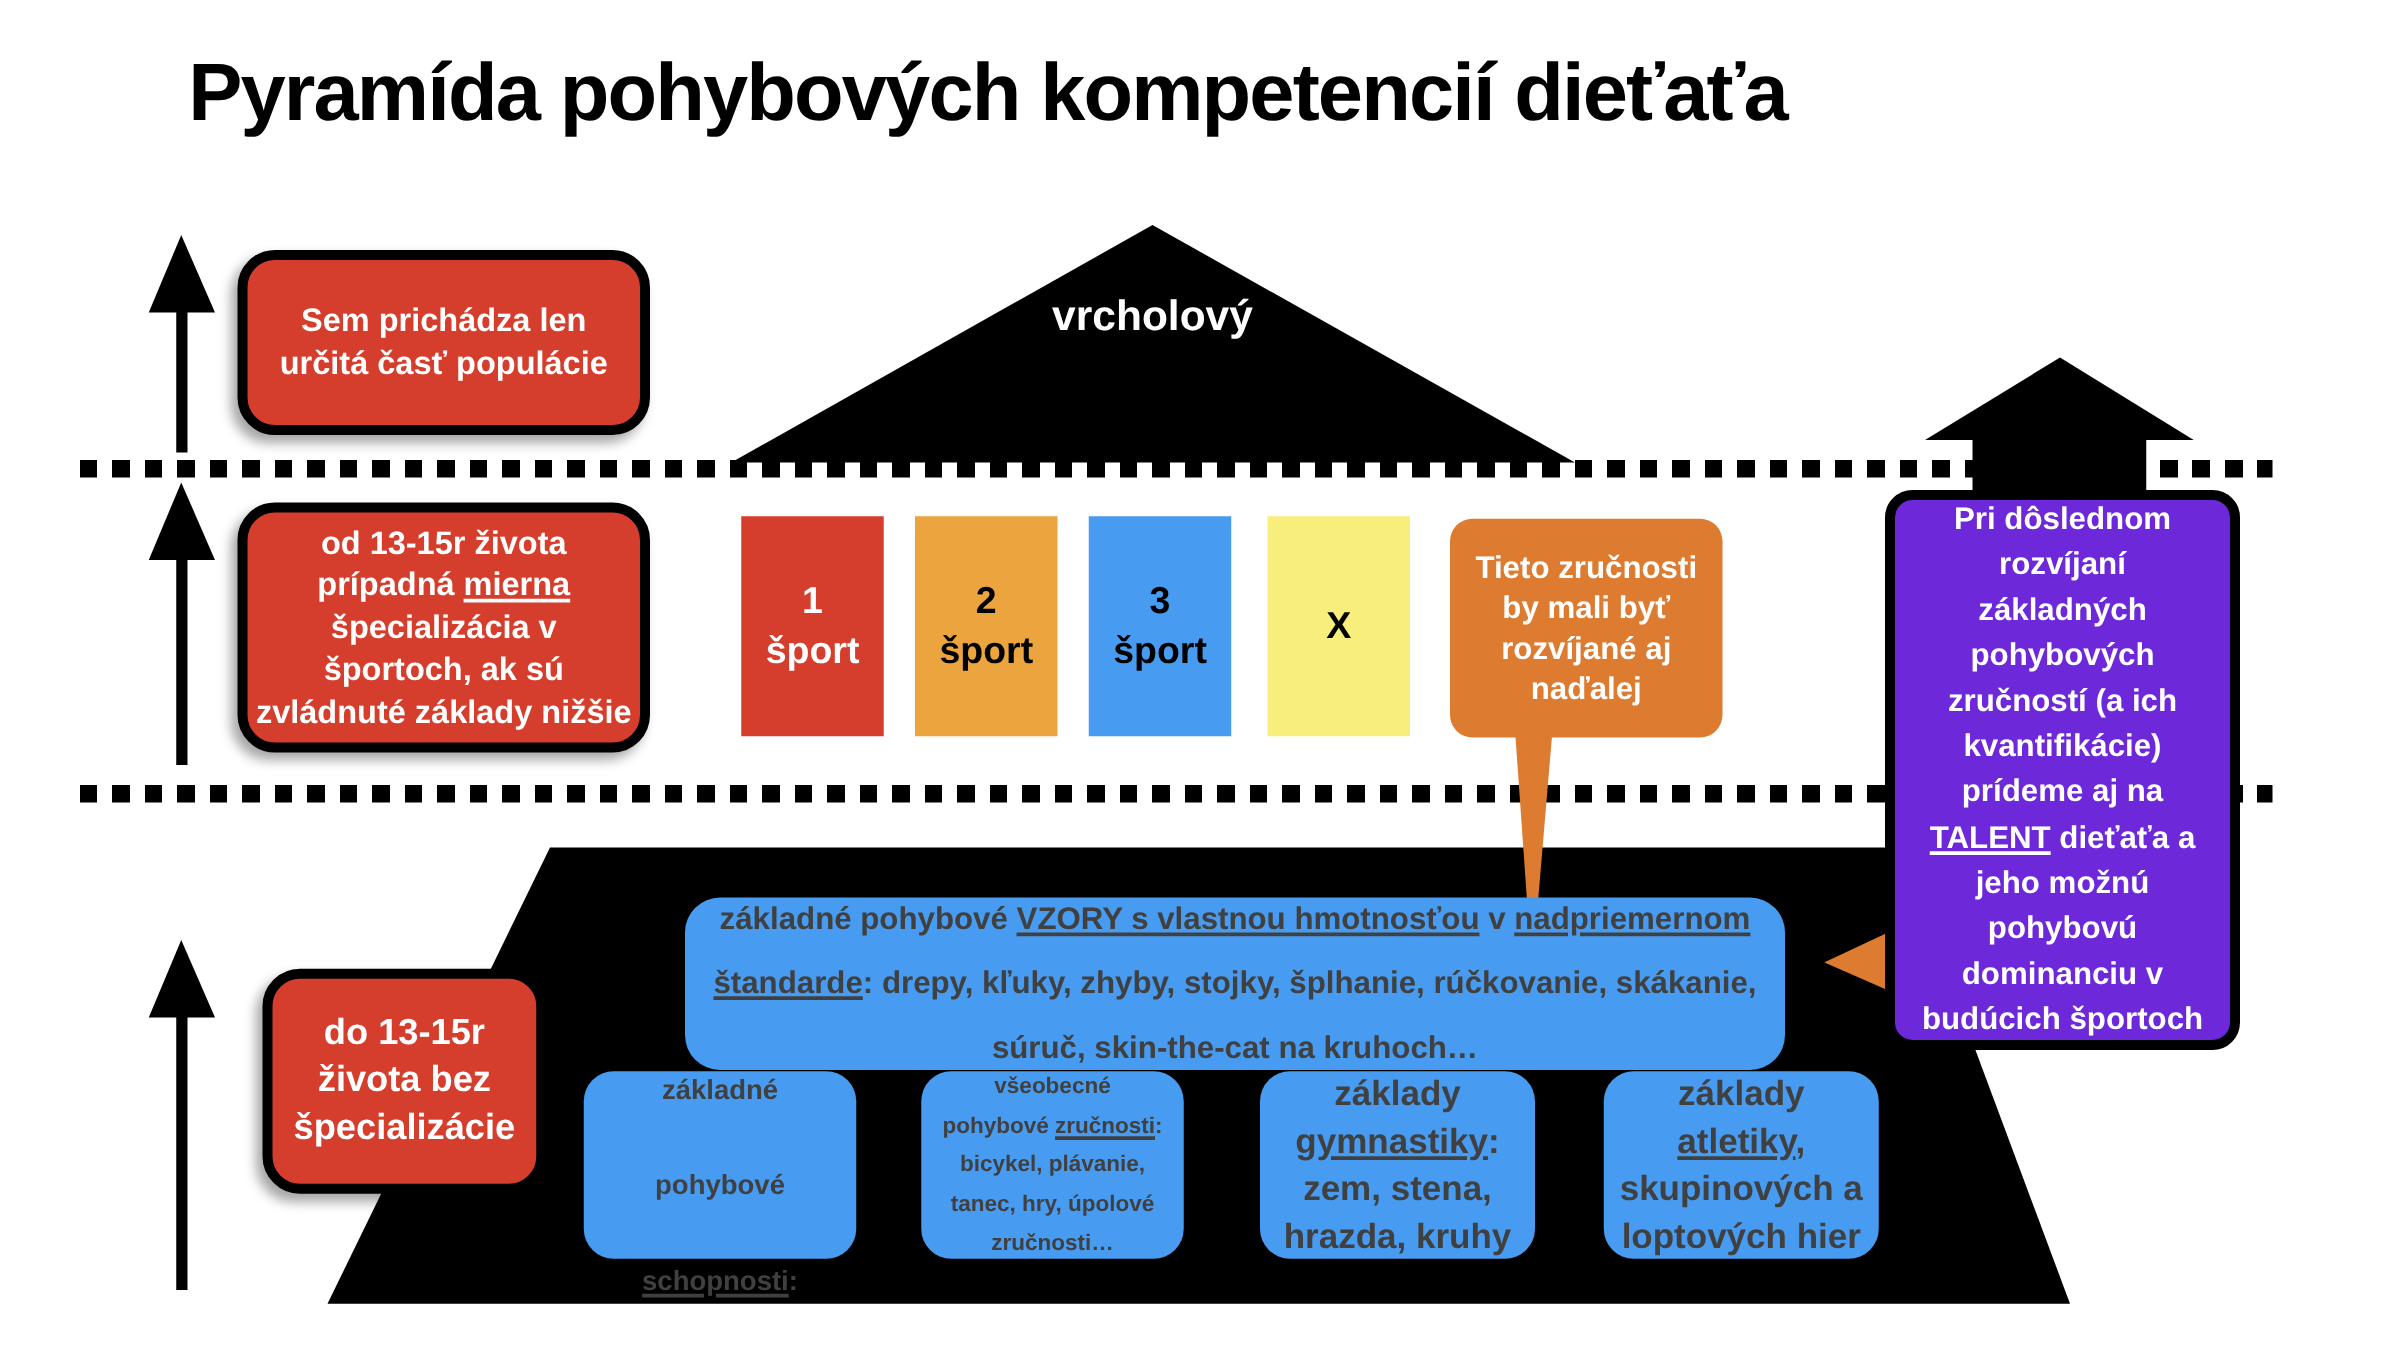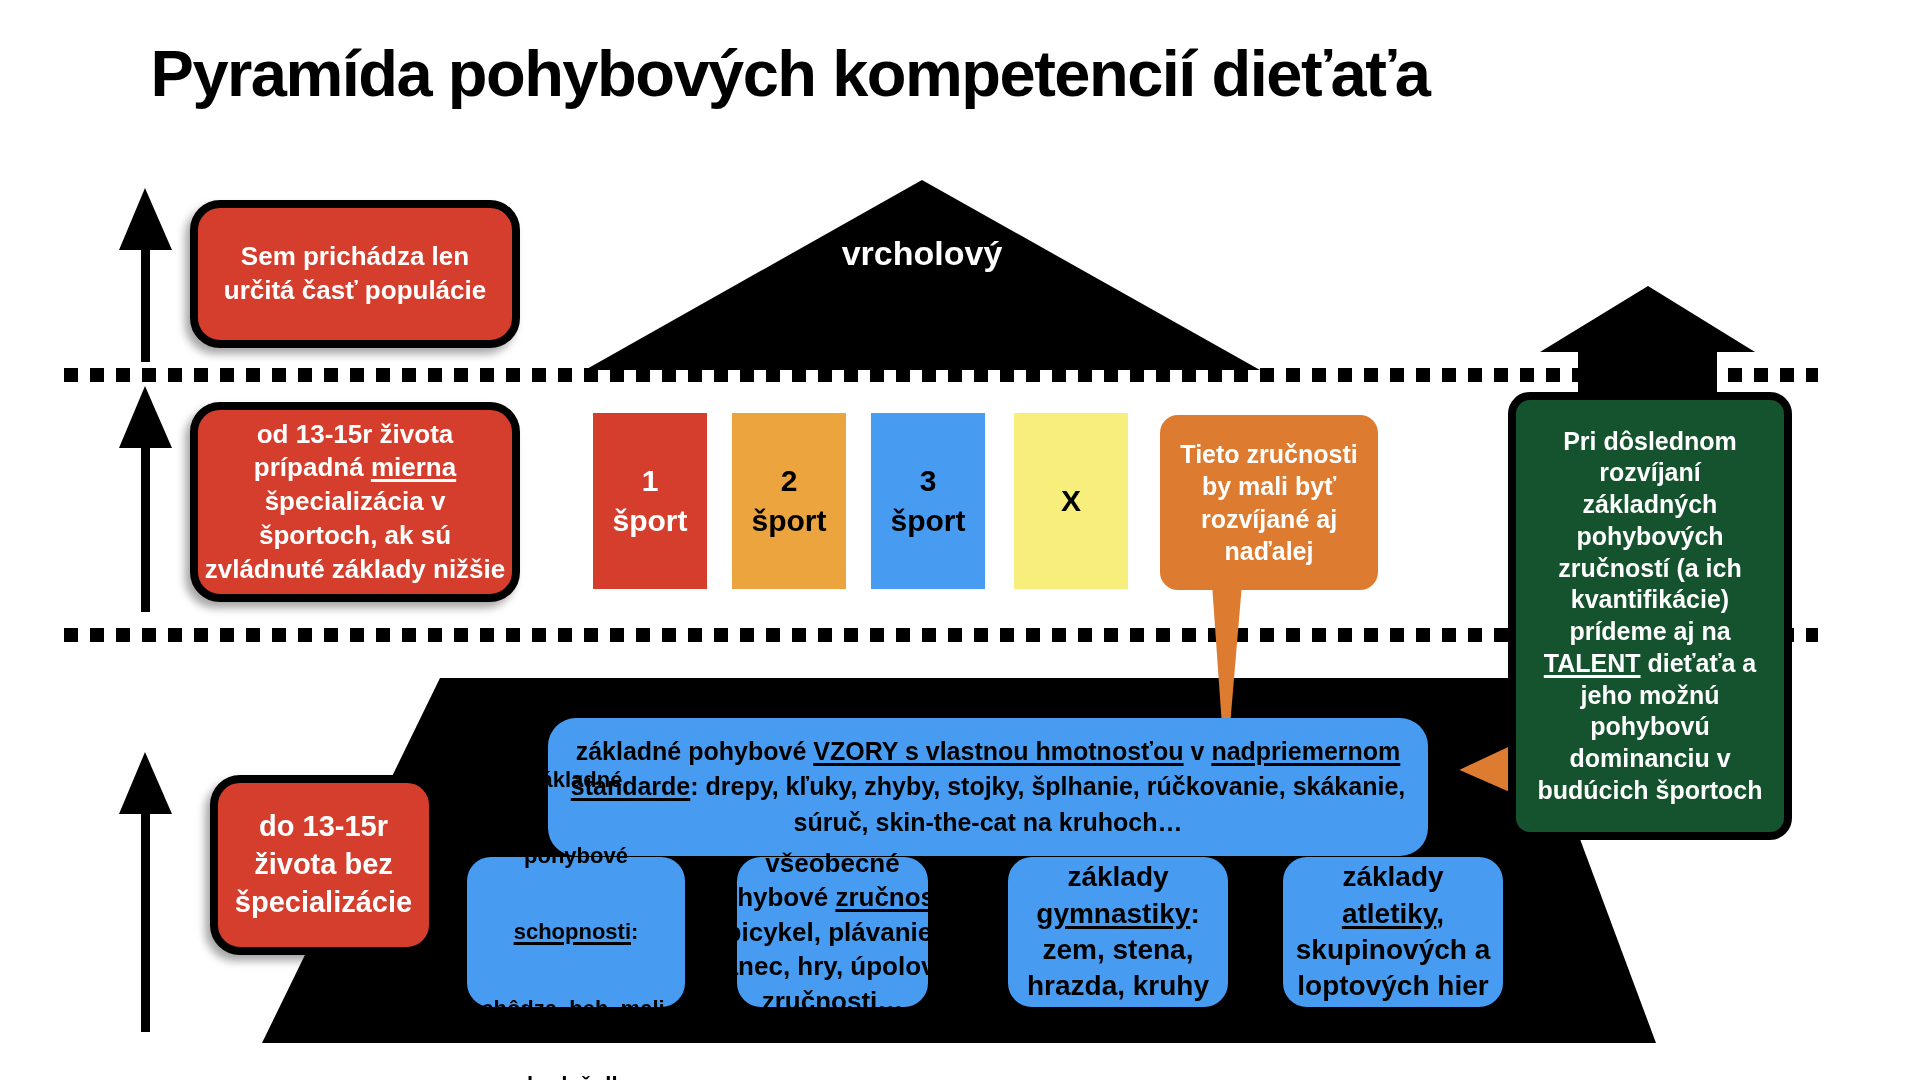--- a/index.html
+++ b/index.html
@@ -50,35 +50,35 @@
   
   #skills-callout{
     left:1160px;top:415px;width:218px;height:175px;border-radius:18px;
     background:#dd7b30;color:#fff;display:flex;flex-direction:column;
     justify-content:center;align-items:center;text-align:center;
     font-size:25px;line-height:1.3;z-index:3;
   }
   
   #talent-callout{
     left:1508px;top:392px;width:284px;height:448px;box-sizing:border-box;
-    background:#14532d;border:8px solid #000;border-radius:22px;color:#fff;
-    display:flex;flex-direction:column;justify-content:center;align-items:center;
+    background:#6d28d9;border:8px solid #000;border-radius:22px;color:#fff;
+    display:flex;flex-direction:column;justify-content:space-between;align-items:center;
     text-align:center;font-size:25px;line-height:1.27;z-index:3;
   }
   
   .bluebox{
-    background:#479cf1;color:#000000;border-radius:24px;z-index:3;
-    display:flex;flex-direction:column;justify-content:center;align-items:center;
+    background:#479cf1;color:#404040;border-radius:24px;z-index:3;
+    display:flex;flex-direction:column;justify-content:space-between;align-items:center;
     text-align:center;box-sizing:border-box;
   }
   #pattern-box{left:548px;top:718px;width:880px;height:138px;border-radius:28px;
     font-size:25px;line-height:1.42;}
   .skill{top:857px;height:150px;}
   #skill1{left:467px;width:218px;font-size:22px;line-height:1.33;gap:47px;}
-  #skill2{left:737px;width:191px;font-size:26px;line-height:1.33;}
+  #skill2{left:737px;width:210px;font-size:18px;line-height:1.33;}
   #skill3{left:1008px;width:220px;font-size:28px;line-height:1.3;}
   #skill4{left:1283px;width:220px;font-size:28px;line-height:1.3;}
 </style>
 </head>
 <body>
 
 <div id="stage">
 
   <div class="abs dots" id="dots1"></div>
   <div class="abs dots" id="dots2"></div>

